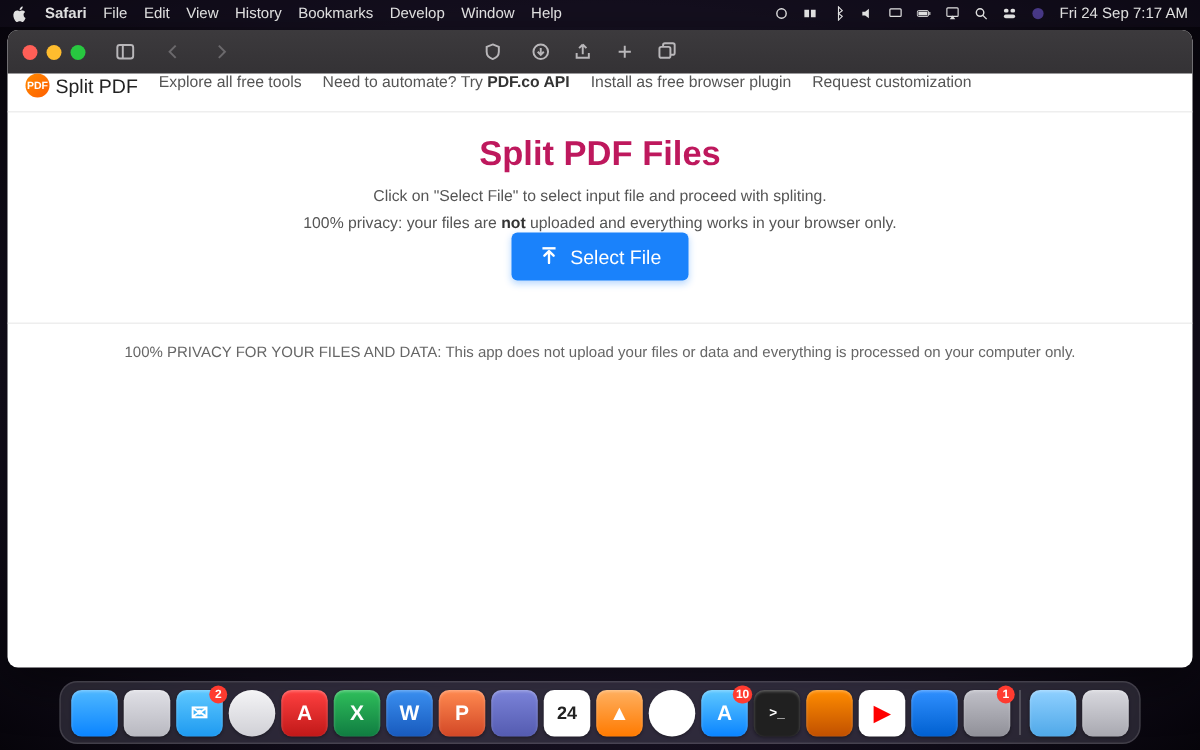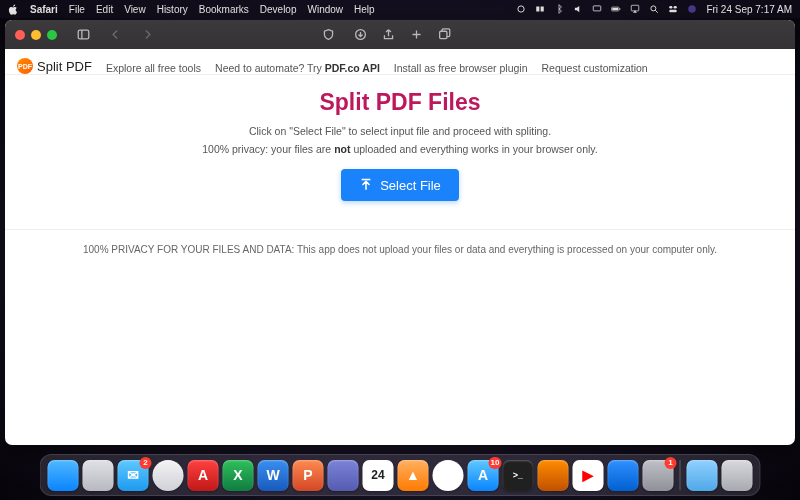--- a/index.html
+++ b/index.html
@@ -24,33 +24,33 @@
   .titlebar .icon-btn svg{ width:13px; height:13px; fill:none; stroke:#b9b7ba; stroke-width:1.6; }
   .titlebar .disabled svg{ stroke:#6b696c; }
   .addr-wrap { flex:1; display:flex; justify-content:center; }
   .addr { width:370px; height:21px; background:#262427; border-radius:5px; color:#d9d8da; font-size:10px; display:flex; align-items:center; justify-content:center; position:relative; }
   .addr .lock svg{ width:9px; height:9px; fill:#d9d8da; margin-right:4px; }
   .addr .refresh { position:absolute; right:6px; top:3px; }
   .addr .refresh svg{ width:12px; height:12px; fill:none; stroke:#b9b7ba; stroke-width:1.6; }
   .titlebar-right { display:flex; gap:4px; }
 
   
-  .site-nav { height:26px; border-bottom:1px solid #eee; display:flex; align-items:flex-end; padding:0 12px; font-size:10.5px; color:#555; gap:14px; }
+  .site-nav { height:26px; border-bottom:1px solid #eee; display:flex; align-items:flex-start; padding:0 12px; font-size:10.5px; color:#555; gap:14px; }
   .logo { display:flex; align-items:center; gap:4px; font-size:13px; color:#222; font-weight:500; }
   .logo-badge { width:16px; height:16px; border-radius:50%; background:linear-gradient(135deg,#ff8a00,#ff5e00); color:#fff; font-size:7px; font-weight:700; display:flex; align-items:center; justify-content:center; }
   .site-nav a { color:#555; }
   .site-nav b { color:#333; }
 
   
   .content { flex:1; display:flex; flex-direction:column; align-items:center; padding-top:14px; color:#333; }
   h1 { font-size:23px; font-weight:700; color:#be185d; }
   .sub1 { font-size:10.5px; color:#555; margin-top:9px; }
   .sub2 { font-size:10.5px; color:#555; margin-top:6px; }
   .sub2 b { color:#333; }
-  .select-btn { margin-top:14px; background:#1a82fb; color:#fff; border:none; border-radius:4px; font-size:13px; font-weight:500; height:32px; padding:0 18px; display:flex; align-items:center; gap:7px; box-shadow:0 2px 5px rgba(26,130,251,0.3); cursor:pointer; }
+  .select-btn { background:#1a82fb; color:#fff; border:none; border-radius:4px; font-size:13px; font-weight:500; height:32px; padding:0 18px; display:flex; align-items:center; gap:7px; box-shadow:0 2px 5px rgba(26,130,251,0.3); cursor:pointer; }
   .select-btn svg{ width:14px; height:14px; fill:#fff; }
   .hr { height:1px; background:#eee; margin:28px 0 12px; width:100%; }
   .privacy { font-size:10px; color:#666; text-align:center; line-height:1.6; padding:0 30px; }
   .privacy i { font-style:italic; }
 
   
   .dock { position:absolute; bottom:4px; left:50%; transform:translateX(-50%); height:42px; background:rgba(120,115,135,0.28); border-radius:12px; padding:4px 7px; display:flex; gap:4px; align-items:center; backdrop-filter: blur(2px); border:1px solid rgba(255,255,255,0.12); }
   .dock-sep{ width:1px; height:30px; background:rgba(255,255,255,0.25); margin:0 2px;}
   .dock-item { width:31px; height:31px; border-radius:7px; position:relative; display:flex; align-items:center; justify-content:center; font-size:14px; color:#fff; font-weight:700; box-shadow: inset 0 1px 2px rgba(255,255,255,0.3), 0 1px 2px rgba(0,0,0,0.3);}
   .dock-item.round{ border-radius:50%; }

